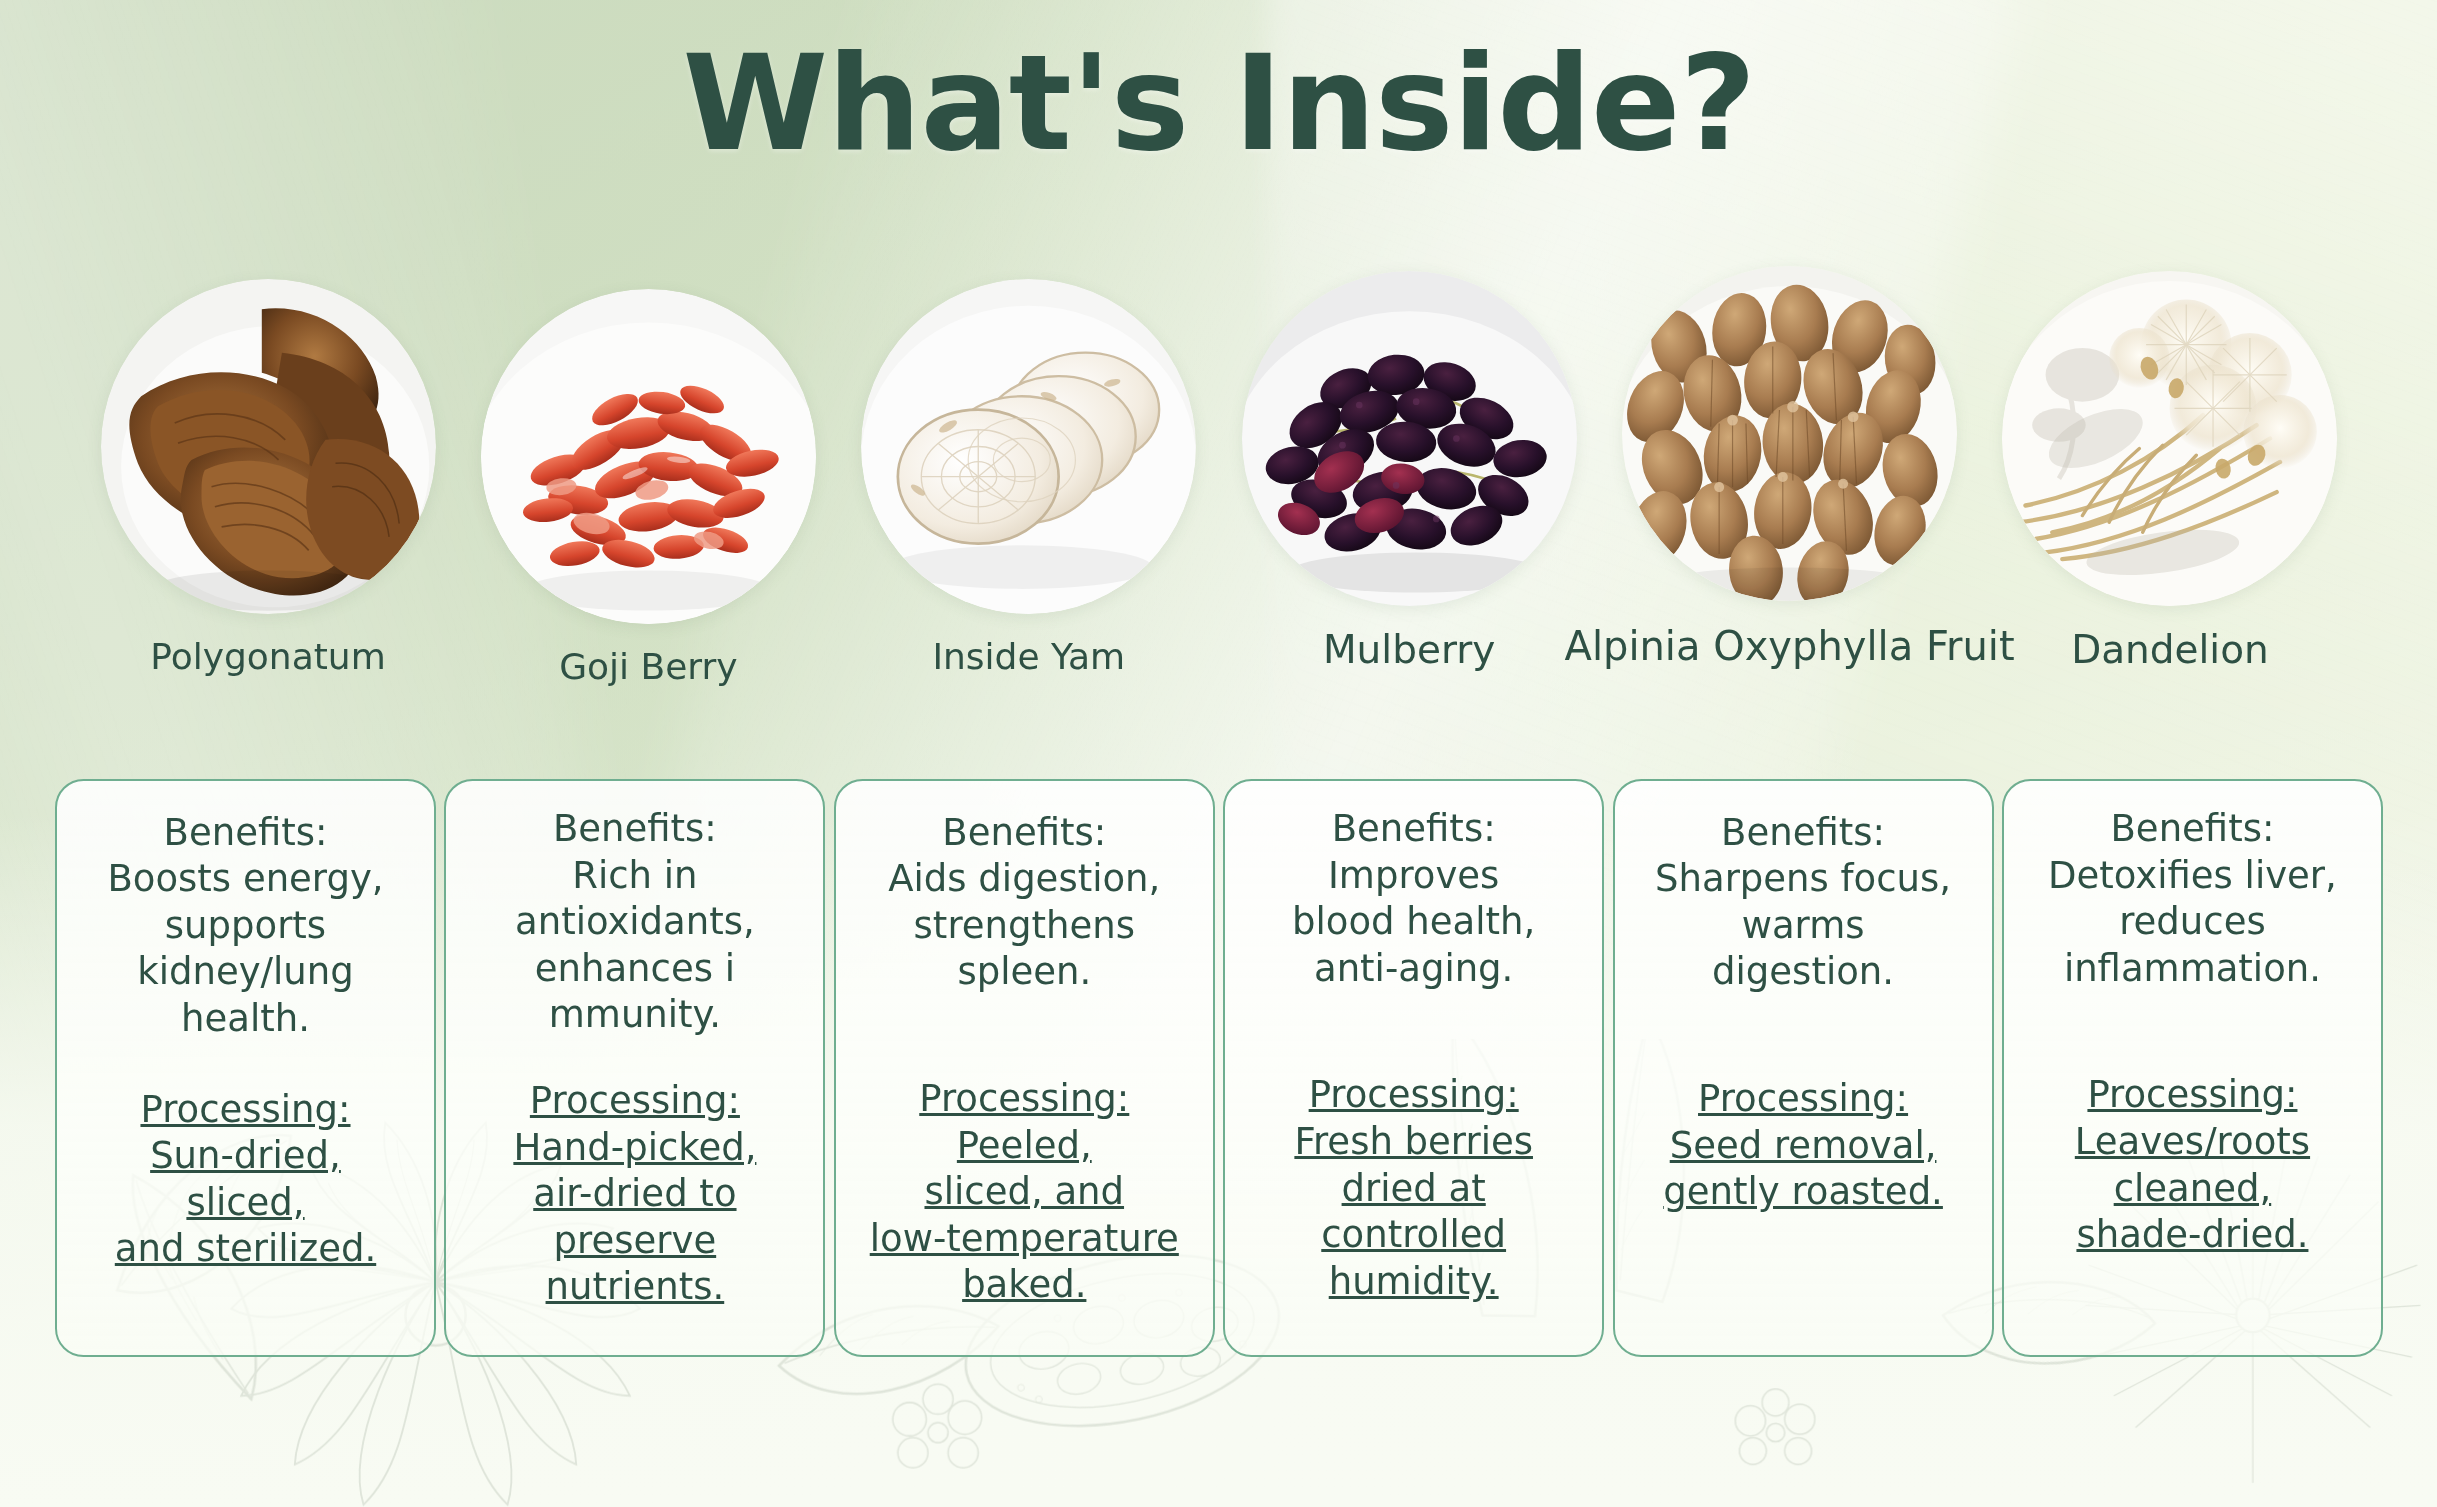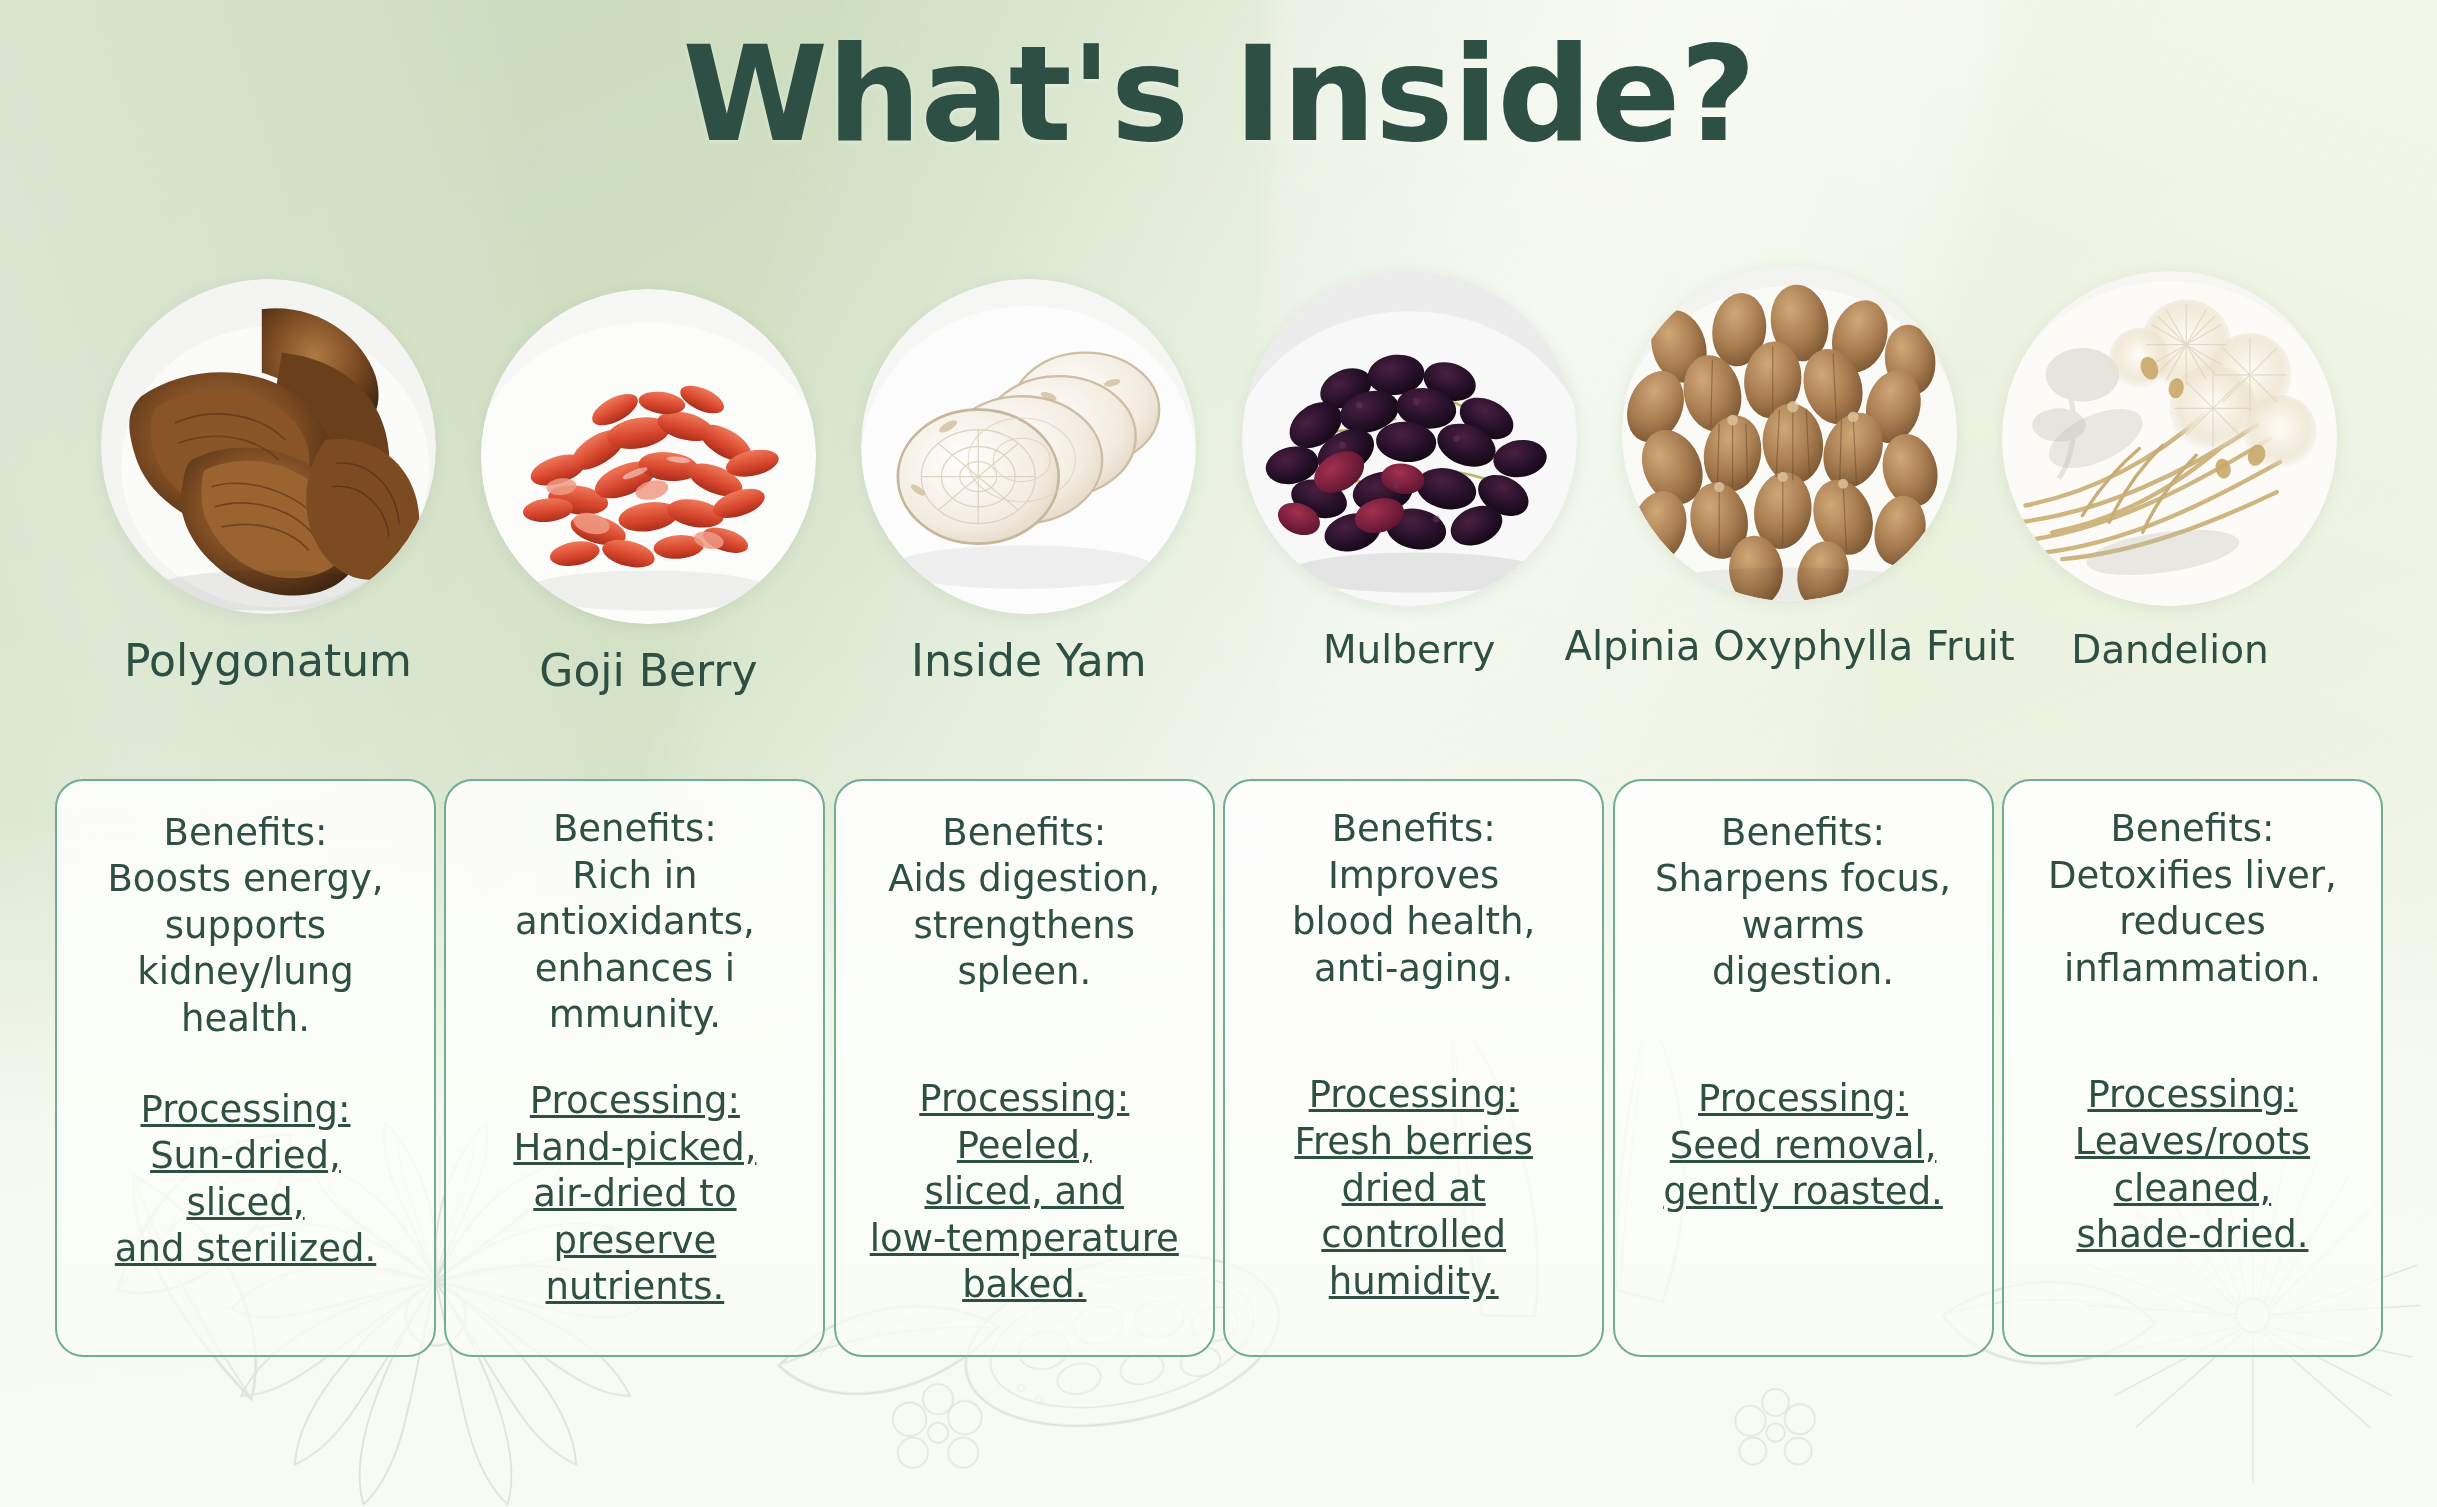--- a/index.html
+++ b/index.html
@@ -35,21 +35,21 @@
   .bg-bottom-fade{
     position:absolute;left:0;right:0;bottom:0;height:46%;
     background:linear-gradient(180deg, rgba(247,250,241,0) 0%, rgba(248,251,243,.85) 45%, #f8fbf3 100%);
   }
   .watermark{
     position:absolute;left:0;right:0;bottom:0;height:469px;opacity:.55;
   }
 
   
   .title{
-    position:absolute;top:17px;left:0;right:0;text-align:center;
+    position:absolute;top:26px;left:0;right:0;text-align:center;
     font-family:"DejaVu Sans", sans-serif;
     font-size:132px;font-weight:700;letter-spacing:-0.8px;
     color:#2e5044;
     text-shadow:0 1.7px 5px rgba(255,255,255,.35);
   }
 
   
   .row{
     position:absolute;top:276px;left:0;right:0;
     display:flex;justify-content:space-between;align-items:flex-start;
@@ -57,21 +57,21 @@
   }
   .item{width:352px;display:flex;flex-direction:column;align-items:center;}
   .circle{
     width:335px;height:335px;border-radius:50%;
     overflow:hidden;position:relative;
     box-shadow:0 3.4px 15px rgba(80,110,80,.10);
   }
   .circle svg{display:block;width:100%;height:100%;}
   .item-label{
     margin-top:23.5px;
-    font-size:44px;font-weight:400;color:#2e5044;white-space:nowrap;
+    font-size:36px;font-weight:400;color:#2e5044;white-space:nowrap;
     text-align:center;line-height:1.05;
   }
   .item-label.small{font-size:40px;}
   .item-label.med{font-size:39px;}
 
   
   .item.i0{margin-top:3.4px;}
   .item.i1{margin-top:13.4px;}
   .item.i2{margin-top:3.4px;}
   .item.i3{margin-top:-5px;}

